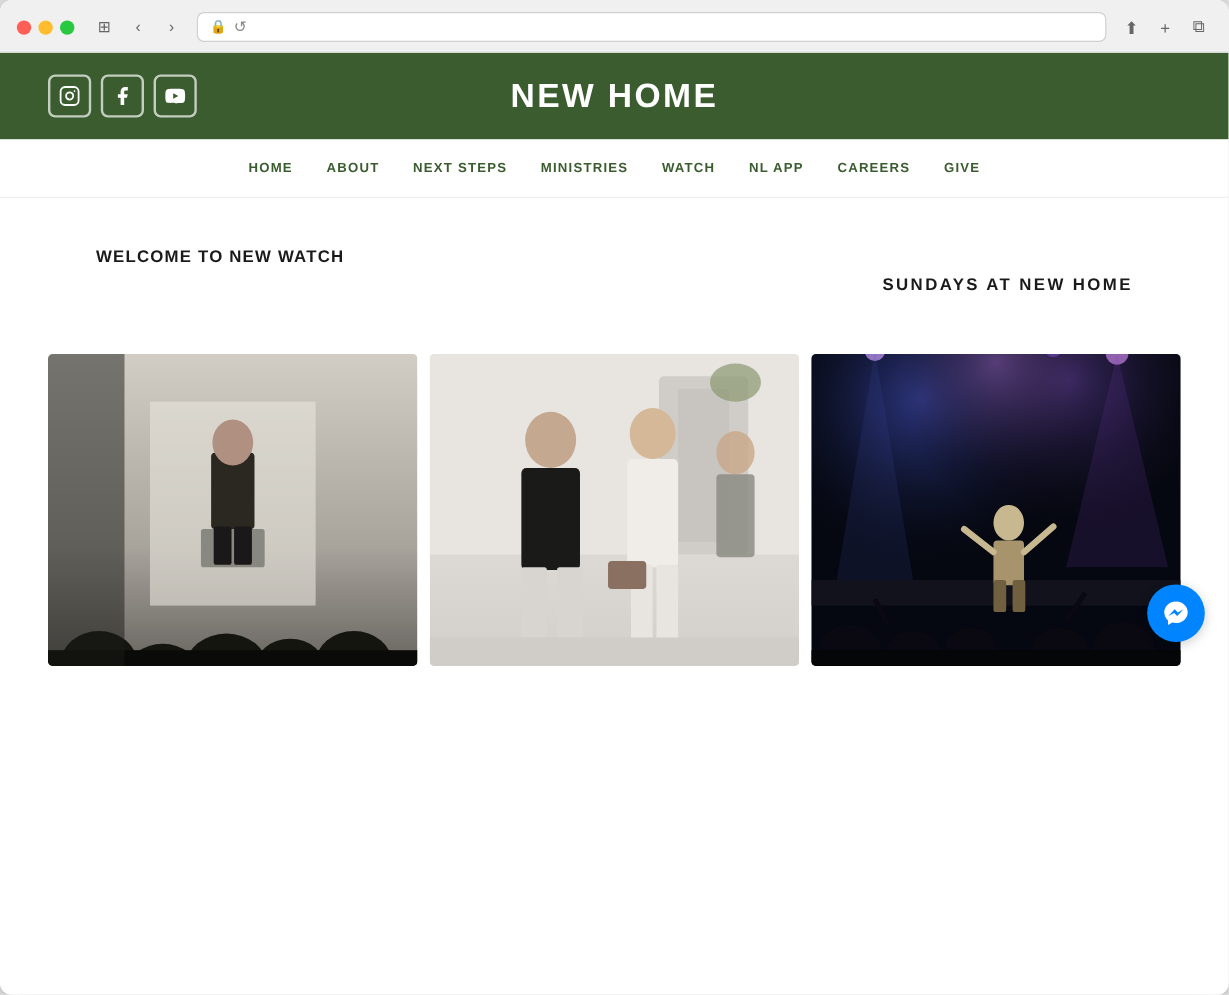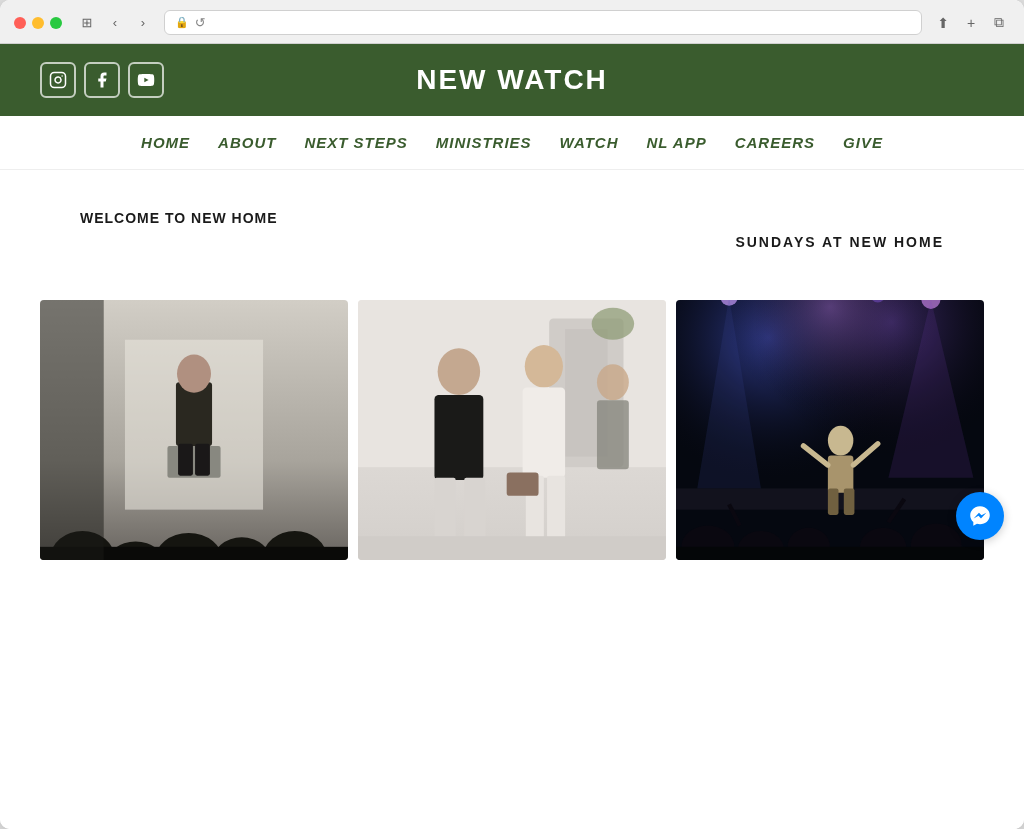--- a/index.html
+++ b/index.html
@@ -169,28 +169,27 @@
     .site-nav {
       display: flex;
       justify-content: center;
       align-items: center;
       gap: 28px;
       padding: 18px 0;
       border-bottom: 1px solid #eee;
     }
 
     .nav-item {
-      font-size: 15px;
+      font-size: 11px;
       font-weight: 700;
       letter-spacing: 1px;
       color: #3a5c2e;
       text-transform: uppercase;
       cursor: pointer;
       text-decoration: none;
-      font-style: italic;
     }
 
     
     .hero-section {
       padding: 40px 80px 20px 80px;
       position: relative;
     }
 
     .hero-subtitle {
       font-size: 14px;
@@ -301,38 +300,38 @@
           </svg>
         </div>
         <div class="social-icon">
           <svg width="18" height="18" viewBox="0 0 24 24" fill="white">
             <path d="M22.54 6.42a2.78 2.78 0 0 0-1.95-1.96C18.88 4 12 4 12 4s-6.88 0-8.59.46a2.78 2.78 0 0 0-1.95 1.96A29 29 0 0 0 1 12a29 29 0 0 0 .46 5.58A2.78 2.78 0 0 0 3.41 19.6C5.12 20 12 20 12 20s6.88 0 8.59-.46a2.78 2.78 0 0 0 1.95-1.95A29 29 0 0 0 23 12a29 29 0 0 0-.46-5.58z"></path>
             <polygon points="9.75 15.02 15.5 12 9.75 8.98 9.75 15.02" fill="#3a5c2e"></polygon>
           </svg>
         </div>
       </div>
 
-      <div class="site-logo">NEW WATCH</div>
+      <div class="site-logo">NEW HOME</div>
 
       <div class="header-right"></div>
     </div>
 
     <nav class="site-nav">
       <a class="nav-item">HOME</a>
       <a class="nav-item">ABOUT</a>
       <a class="nav-item">NEXT STEPS</a>
       <a class="nav-item">MINISTRIES</a>
       <a class="nav-item">WATCH</a>
       <a class="nav-item">NL APP</a>
       <a class="nav-item">CAREERS</a>
       <a class="nav-item">GIVE</a>
     </nav>
 
     <div class="hero-section">
-      <div class="hero-subtitle">WELCOME TO NEW HOME</div>
+      <div class="hero-subtitle">WELCOME TO NEW WATCH</div>
       <div class="hero-tagline">SUNDAYS AT NEW HOME</div>
     </div>
 
     <div class="photo-grid-wrapper">
       <div class="photo-grid">
 
         <div class="photo-placeholder">
           <svg width="100%" height="100%" viewBox="0 0 290 290" xmlns="http://www.w3.org/2000/svg" preserveAspectRatio="xMidYMid slice">
             <defs>
               <linearGradient id="bg1" x1="0%" y1="0%" x2="0%" y2="100%">

